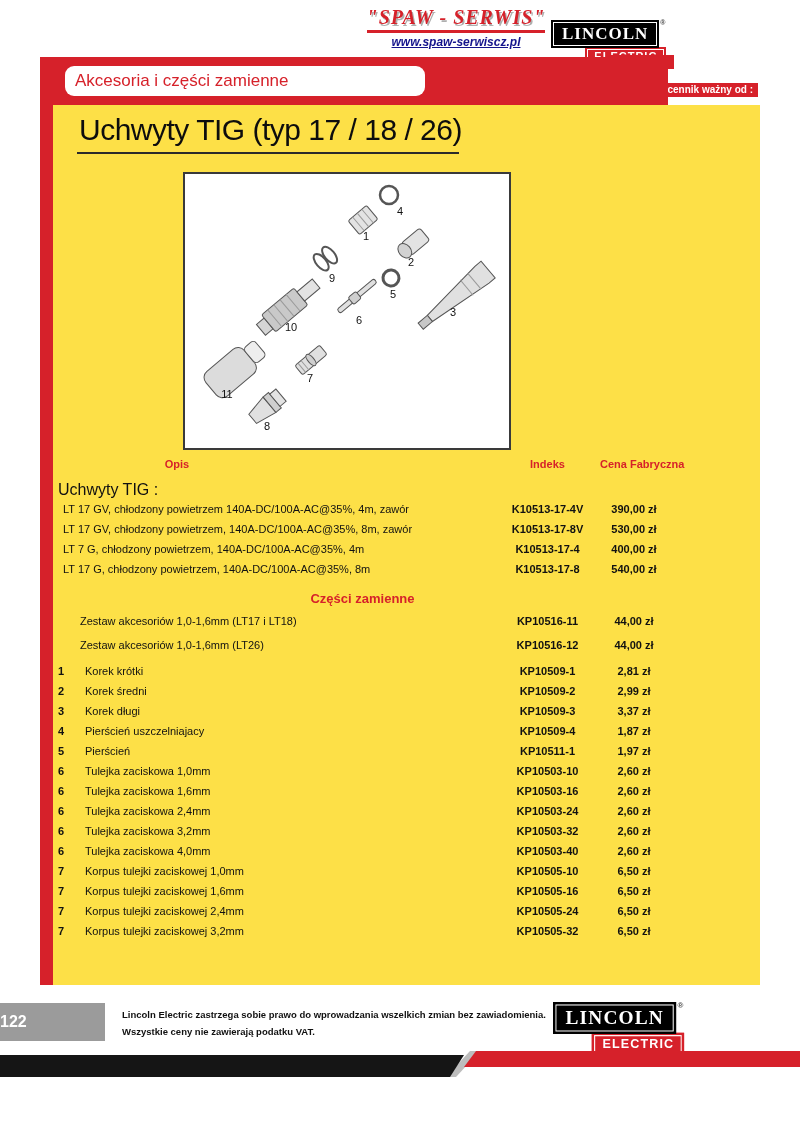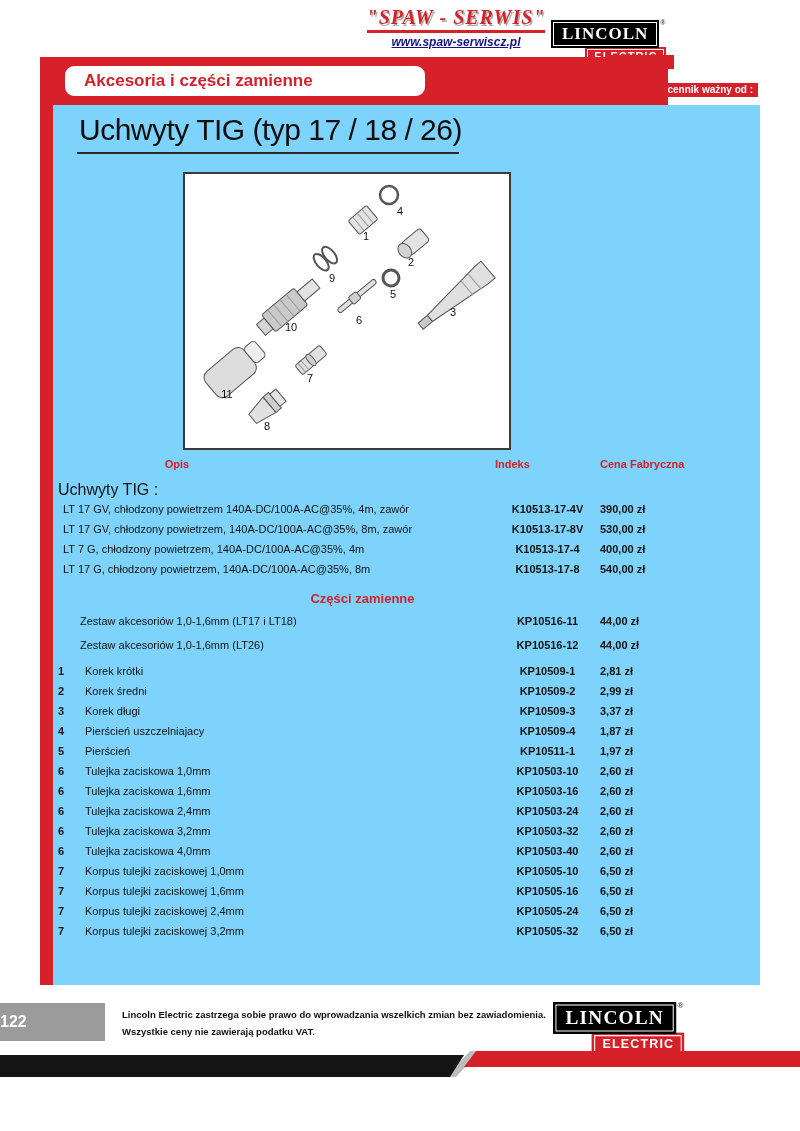--- a/index.html
+++ b/index.html
@@ -33,44 +33,44 @@
   .validity{position:absolute;right:42px;top:55px;text-align:left;font-size:10px;
         font-weight:bold;line-height:12px}
   .validity .line{margin-bottom:1px}
   .v-red{display:inline-block;background:#D6212A;color:#fff;padding:1px 5px}
   .v-date{color:#111;padding-right:6px}
 
   
   .redbar{position:absolute;left:40px;top:57px;width:13px;height:928px;background:#D6212A}
   .banner{position:absolute;left:40px;top:57px;width:628px;height:48px;background:#D6212A}
   .banner-box{position:absolute;left:25px;top:9px;width:360px;height:30px;background:#fff;
-        border-radius:9px;color:#D6212A;font-weight:bold;font-size:17px;line-height:30px;
-        padding-left:19px}
-
-  
-  .content{position:absolute;left:53px;top:105px;width:707px;height:880px;background:#7dd3fc}
+        border-radius:9px;color:#D6212A;font-weight:normal;font-size:17px;line-height:30px;
+        padding-left:10px}
+
+  
+  .content{position:absolute;left:53px;top:105px;width:707px;height:880px;background:#fde047}
   .page-title{position:absolute;left:26px;top:8px;font-size:30px;letter-spacing:-.5px;color:#0d0d0d}
   .title-rule{position:absolute;left:24px;top:47px;width:382px;height:2px;background:#2a2a2a}
   .diagram-box{position:absolute;left:130px;top:67px;width:328px;height:278px;background:#fff;
         border:2px solid #3a3a3a}
   .diagram-box svg{display:block}
   .part-label{font-size:11px;fill:#111;text-anchor:middle}
 
   
   .table{position:absolute;left:2px;top:350px;width:615px;font-size:11px}
   .grid{display:grid;grid-template-columns:30px 410px 105px 70px;align-items:center}
   .thead{height:18px;color:#D6212A;font-weight:bold}
   .h-opis{grid-column:1/3;text-align:center;transform:translateX(-98px)}
-  .h-idx{text-align:left}
+  .h-idx{text-align:center}
   .h-price{text-align:right;white-space:nowrap}
   .group-title{margin-top:8px;height:18px;line-height:18px;font-weight:normal;font-size:16px;padding-left:3px}
   .trow{height:20px}
   .trow .d{grid-column:1/3;padding-left:8px}
   .c-idx{text-align:center;font-weight:bold}
-  .c-price{text-align:left;font-weight:bold;padding-right:2px}
+  .c-price{text-align:center;font-weight:bold;padding-right:2px}
   .spares-title{margin:12px 0 3px;text-align:center;color:#D6212A;font-weight:bold;font-size:13px}
   .sets{margin-bottom:4px}
   .srow{height:24px}
   .srow .d{grid-column:1/3;padding-left:25px}
   .prow{height:20px}
   .c-num{font-weight:bold;padding-left:3px}
 
   
   .page-num-box{position:absolute;left:0;top:1003px;width:105px;height:38px;background:#9B9B9B;
         color:#fff;font-weight:bold;font-size:16px;line-height:38px;text-align:left}

